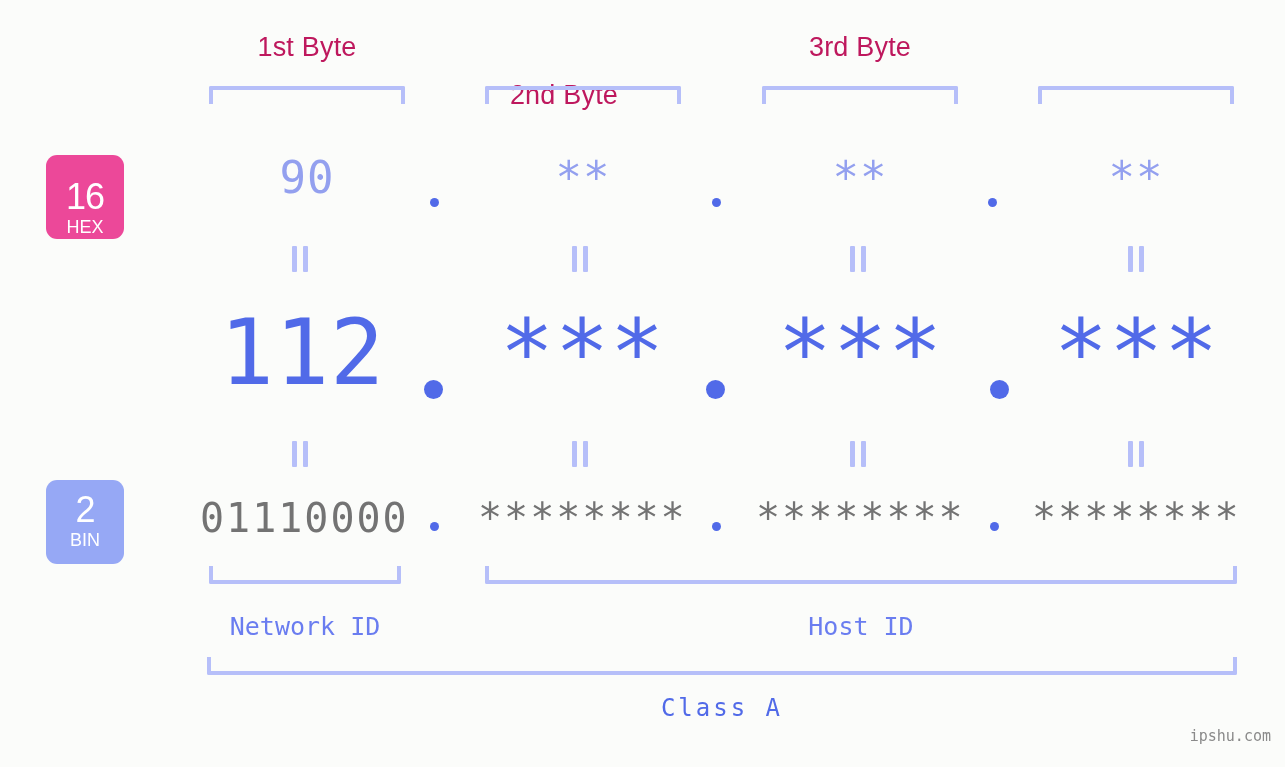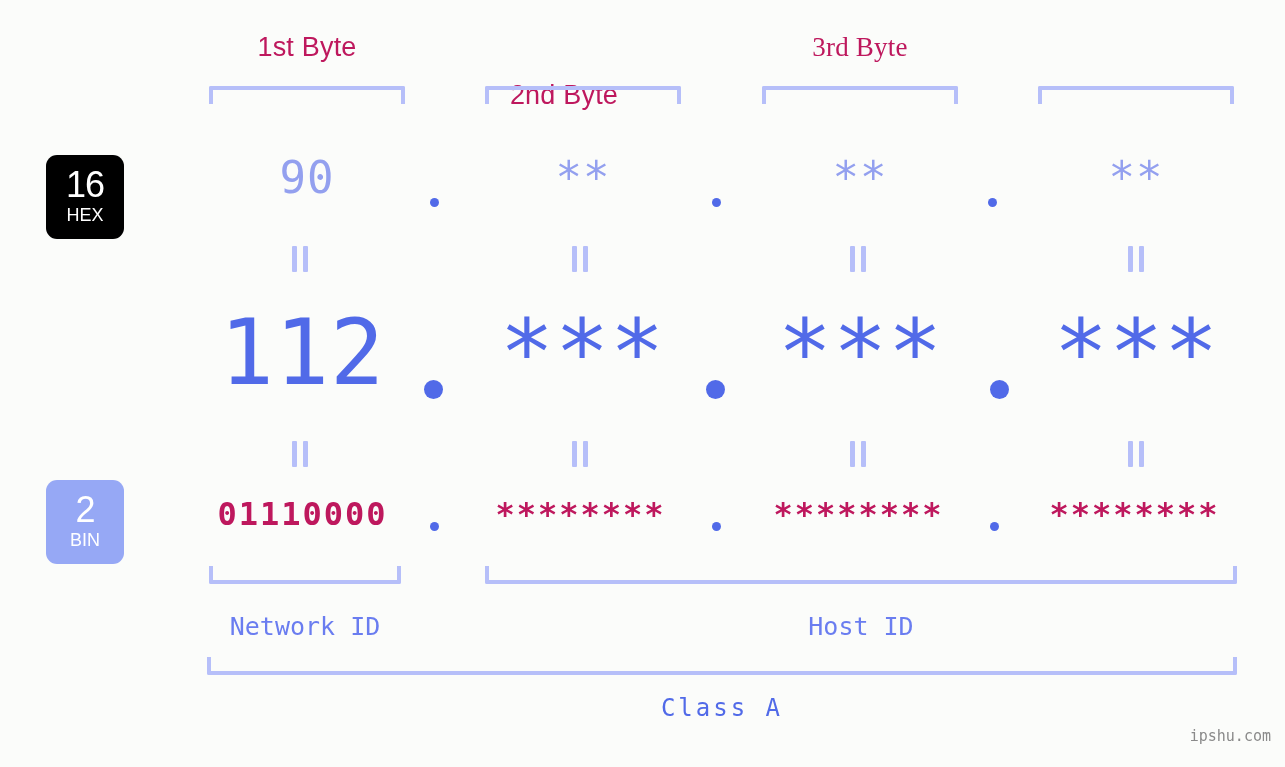--- a/index.html
+++ b/index.html
@@ -93,25 +93,24 @@
     letter-spacing: 1px;
     top: 152px;
   }
   .row-dec .value-cell {
     font-size: 90px;
     color: #516ae8;
     letter-spacing: 1px;
     top: 300px;
   }
   .row-bin .value-cell {
-    font-size: 32px;
-    color: #be185d;
+    font-size: 40px;
+    color: #737373;
     letter-spacing: 2px;
     top: 495px;
-    font-weight: bold;
   }
 
   
   .sep-dot {
     position: absolute;
     border-radius: 50%;
     background: #516ae8;
   }
 
   
@@ -160,28 +159,28 @@
     letter-spacing: 0px;
   }
 </style>
 </head>
 <body>
 
 <div class="stage">
 
   <div class="byte-label" style="left:209px; width:196px;">1st Byte</div>
   <div class="byte-label" style="left:466px; width:196px;margin-top:48px;">2nd Byte</div>
-  <div class="byte-label" style="left:762px; width:196px;font-family:Liberation Serif, serif;">3rd Byte</div>
+  <div class="byte-label" style="left:762px; width:196px;">3rd Byte</div>
 
   <div class="bracket-top" style="left:209px; top:86px; width:196px;"></div>
   <div class="bracket-top" style="left:485px; top:86px; width:196px;"></div>
   <div class="bracket-top" style="left:762px; top:86px; width:196px;"></div>
   <div class="bracket-top" style="left:1038px; top:86px; width:196px;"></div>
 
-  <div class="base-badge" style="top:155px; height:84px; background:#000000;">
+  <div class="base-badge" style="top:155px; height:84px; background:#ec4899;justify-content:flex-end;">
     <span class="num">16</span>
     <span class="name">HEX</span>
   </div>
 
 
   <div class="base-badge" style="top:480px; height:84px; background:#96a8f5;">
     <span class="num">2</span>
     <span class="name">BIN</span>
   </div>
 

